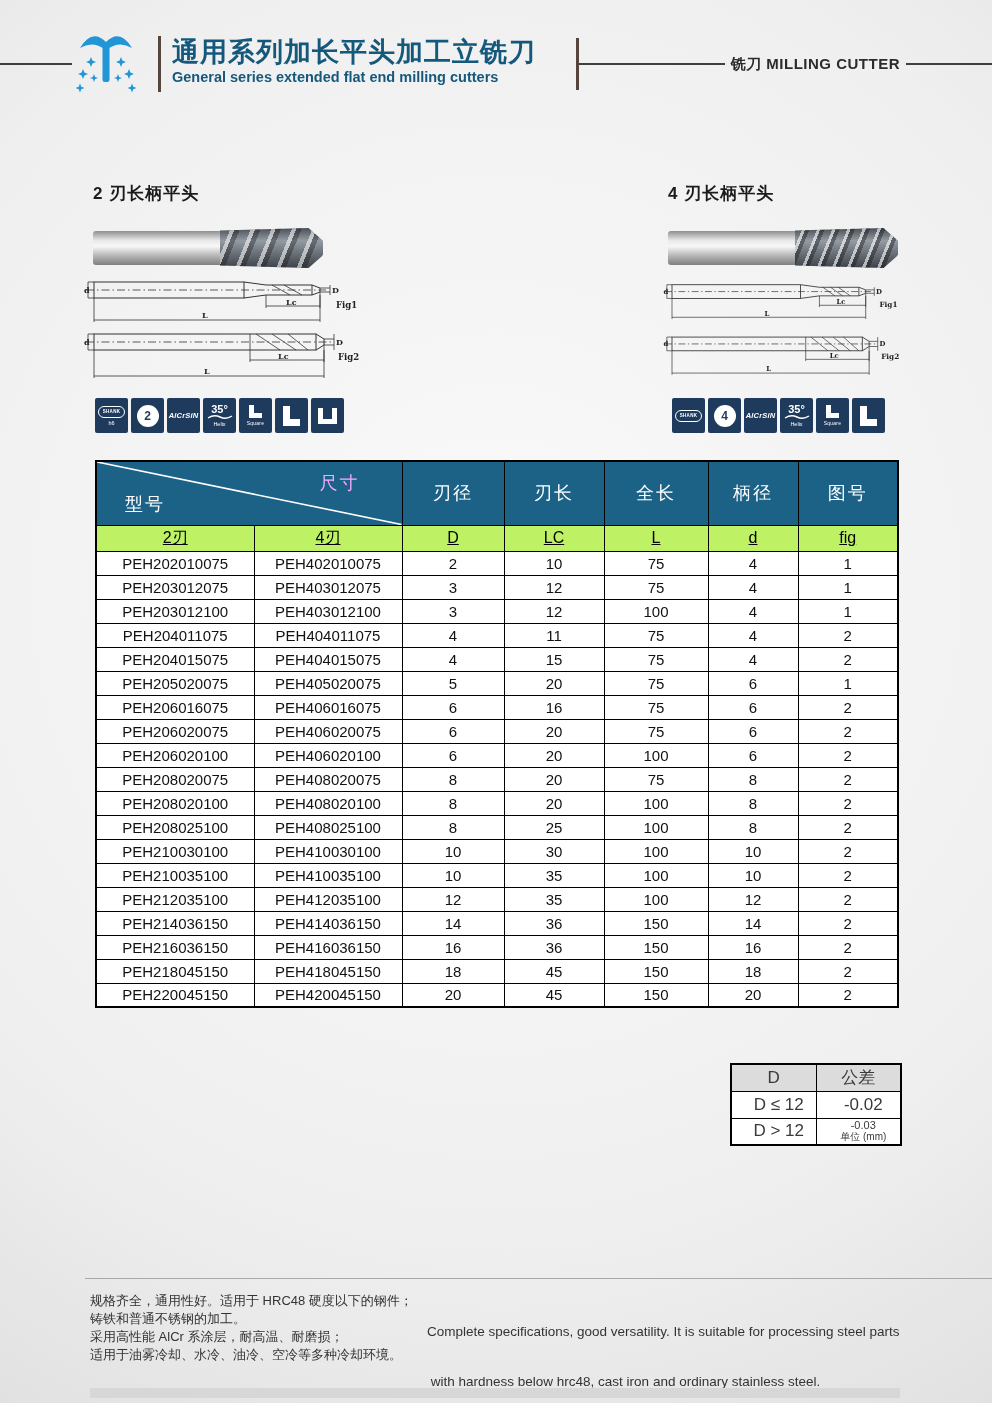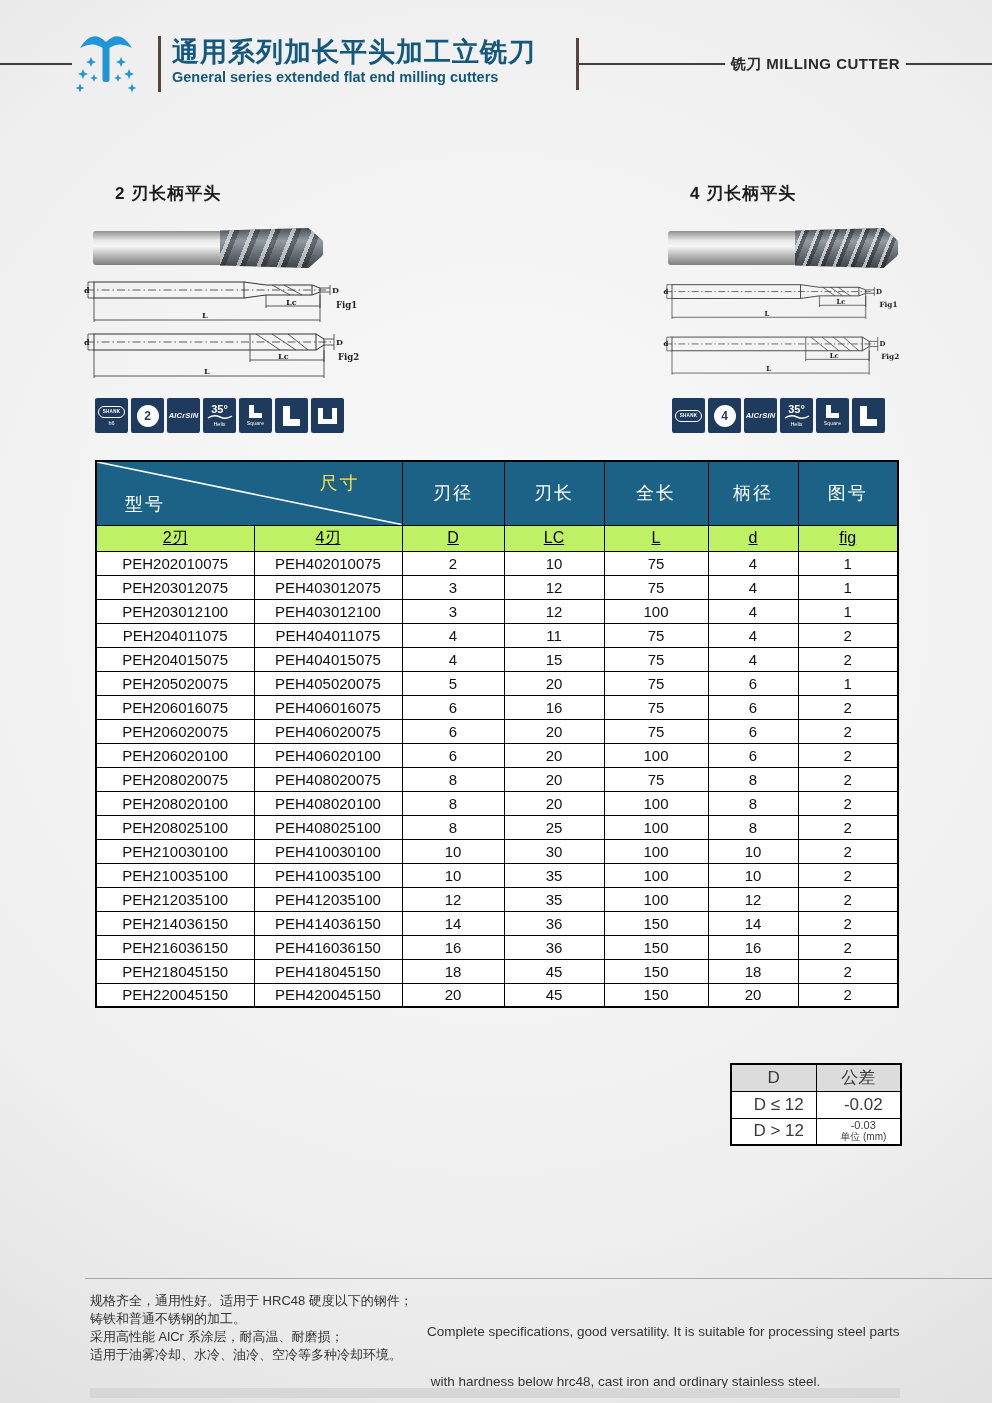--- a/index.html
+++ b/index.html
@@ -16,21 +16,21 @@
   .vbar { position:absolute; width:3px; background:#55453c; }
   .title-block { position:absolute; left:172px; top:36px; width:400px; }
   .title-cn { font-size:27px; font-weight:bold; color:#14587c; letter-spacing:1px; line-height:32px; }
   .title-en { font-size:14.5px; font-weight:bold; color:#14587c; line-height:19px; }
   .hdr-right { position:absolute; left:579px; top:55px; width:413px; height:18px; display:flex; align-items:center; }
   .hdr-right .seg { height:2px; background:#3f3f3f; }
   .hdr-right .seg.grow { flex:1; }
   .hdr-right .seg.tail { width:86px; }
   .hdr-right .lbl { font-size:15px; font-weight:800; color:#2b2b2b; padding:0 6px; white-space:nowrap; letter-spacing:.5px;text-align:center; }
   
-  .sec-title { position:absolute; top:182px; font-size:17px; font-weight:bold; color:#1b1b1b; letter-spacing:1px;margin-left:22px; }
+  .sec-title { position:absolute; top:182px; font-size:17px; font-weight:bold; color:#1b1b1b; letter-spacing:1px; }
   .photo { position:absolute; top:228px; width:230px; height:40px; }
   .photo .shank { position:absolute; left:0; top:3px; width:57%; height:34px;
     background:linear-gradient(180deg,#8f8f8f 0%,#e9e9e9 28%,#f7f7f7 45%,#bcbcbc 70%,#7f7f7f 100%);
     border-radius:3px 0 0 3px; }
   .photo .flutes { position:absolute; right:0; top:0; width:45%; height:40px;
     background:linear-gradient(180deg,#494f57 0%,#939ba3 32%,#747b83 55%,#3c4249 100%);
     clip-path:polygon(0 6%,86% 0,100% 32%,100% 68%,86% 100%,0 94%); }
   .photo .flutes::after { content:""; position:absolute; inset:0;
     background:repeating-linear-gradient(112deg, rgba(255,255,255,0) 0 10px, rgba(255,255,255,.55) 10px 14px, rgba(20,20,20,.35) 14px 19px); }
   .photo.four .flutes::after {
@@ -59,21 +59,21 @@
   .b-L-big { width:17px; height:20px; border-left:7px solid #fff; border-bottom:7px solid #fff; }
   .b-U { width:19px; height:16px; border:5px solid #fff; border-top:none; }
   
   .spec-table { position:absolute; left:95px; top:460px; width:802px; border-collapse:collapse;
     border:2px solid #000; table-layout:fixed; }
   .spec-table td, .spec-table th { border:1px solid #000; text-align:center; vertical-align:middle; overflow:hidden; }
   .spec-table thead th.blue { background:#1c6287; color:#fff; font-size:18px; font-weight:normal; height:64px; letter-spacing:2px; }
   .diag-cell { position:relative; padding:0; }
   .diag-cell svg { position:absolute; inset:0; width:100%; height:100%; }
   .diag-model { position:absolute; left:28px; bottom:9px; font-size:18px; letter-spacing:2px; color:#fff; }
-  .diag-size  { position:absolute; right:42px; top:9px;  font-size:18px; letter-spacing:2px; color:#fde047; }
+  .diag-size  { position:absolute; right:42px; top:9px;  font-size:18px; letter-spacing:2px; color:#f0abfc; }
   .spec-table .sub td { height:26px; font-size:16px; color:#000; background:#bef264;text-decoration:underline; }
   .spec-table tbody td { height:24px; font-size:15px; color:#111; background:#fff; }
   
   .tol-table { position:absolute; left:730px; top:1063px; width:170px; border-collapse:collapse; border:2px solid #000; table-layout:fixed; }
   .tol-table td, .tol-table th { border:1px solid #000; text-align:center; vertical-align:middle; color:#3a3a3a; }
   .tol-table th { background:#dcdcdc; height:27px; font-size:17px; font-weight:normal; }
   .tol-table td { background:#fff; height:27px; font-size:17px;padding-left:10px; }
   .tol-small-val { font-size:11px; line-height:11px; }
   .tol-unit { font-size:10px; line-height:11px; }
   

